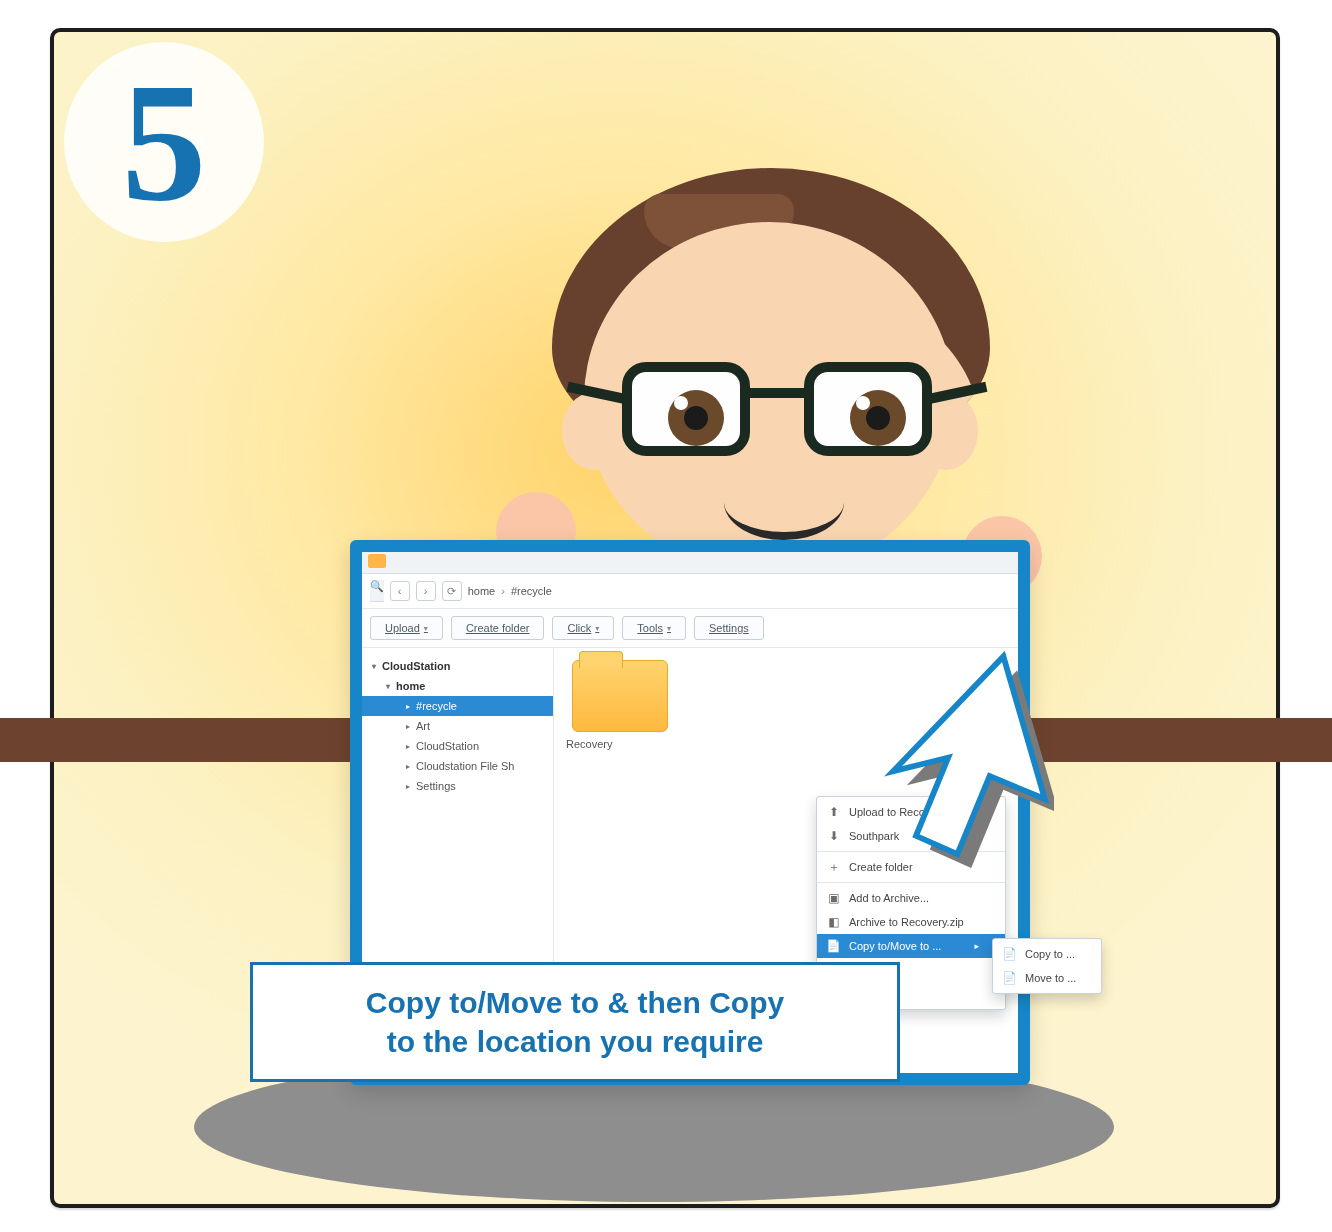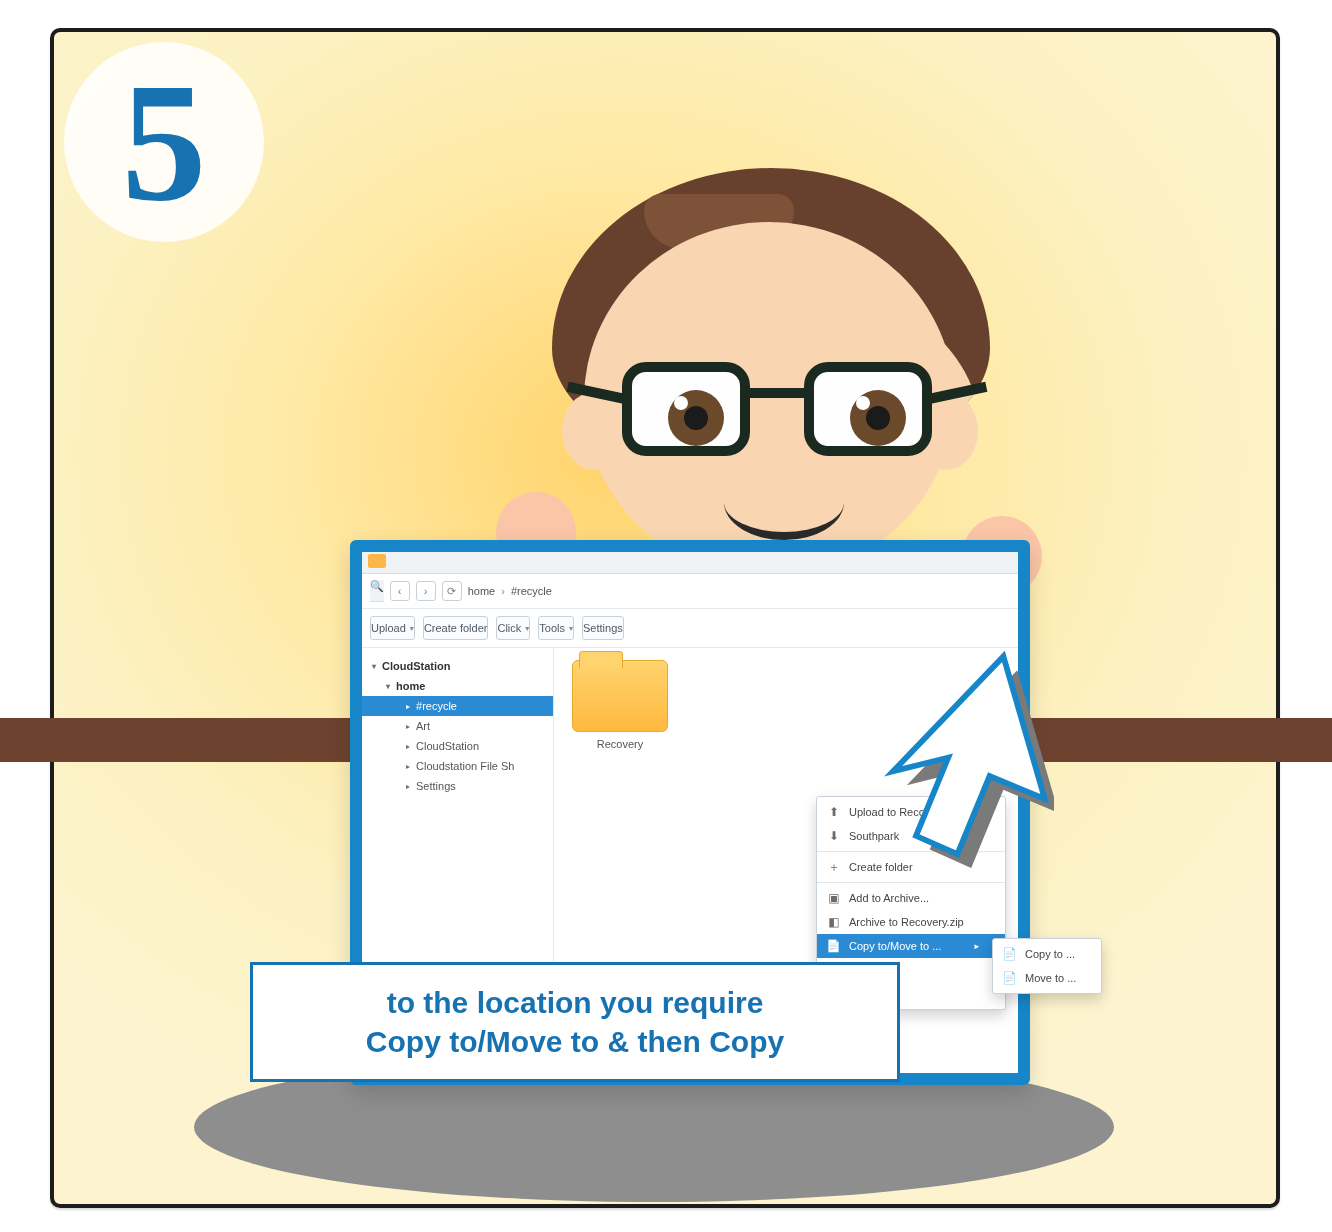--- a/index.html
+++ b/index.html
@@ -99,36 +99,36 @@
   .titlebar .folder-ico { position:absolute; left:6px; top:2px; width:18px; height:14px;
     background:#ffb648; border-radius:2px; }
 
   .navrow { display:flex; align-items:center; gap:6px; padding:6px 8px; border-bottom:1px solid #e3e8ee; font-size:11px; color:#555;}
   .nav-btn { width:20px; height:20px; border:1px solid #c8d0d8; border-radius:3px; background:#fff;
     display:flex; align-items:center; justify-content:center; color:#7a7a7a; font-size:11px;}
   .crumb-sep{ color:#8a8a8a; }
 
   .toolbar { display:flex; gap:8px; padding:7px 8px; border-bottom:1px solid #e3e8ee;}
   .tool-btn { border:1px solid #c8d0d8; border-radius:3px; background:#fafcff; color:#505a64;
-    font-size:11px; padding:5px 0; display:flex; align-items:center; gap:4px;}
+    font-size:11px; padding:5px 14px; display:flex; align-items:center; gap:4px;text-decoration:underline;}
   .caret { font-size:8px; color:#8a8a8a; }
 
   .body { display:flex; height: calc(100% - 22px - 36px - 36px); }
   .sidebar { width: 192px; border-right:1px solid #e3e8ee; padding:8px 0; font-size:11px; color:#555;}
   .tree-item { padding:4px 10px 4px 20px; display:flex; align-items:center; gap:6px; white-space:nowrap;
     overflow:hidden; text-overflow:ellipsis;}
   .tree-item.root { font-weight:700; color:#333; padding-left:10px;}
   .tree-item.lvl1 { padding-left:24px; font-weight:700; color:#333;}
   .tree-item.lvl2 { padding-left:44px;}
   .tree-item.sel { background:#2a8ad4; color:#fff; }
   .tri { font-size:8px; color:#707070;}
   .tree-item.sel .tri{ color:#fff;}
 
   .content { flex:1; padding:12px; position:relative;}
-  .big-folder { width:108px; text-align:center;}
+  .big-folder { width:108px; text-align:left;}
   .big-folder .ficon { width:96px; height:72px; margin:0 auto 6px;
     background:linear-gradient(#ffd36d,#ffb93f); border-radius:6px; position:relative; border:1px solid #e6aa2d;}
   .big-folder .ficon::before{content:"";position:absolute;left:6px;top:-10px;width:42px;height:16px;
     background:#ffd36d;border-radius:4px 4px 0 0;border:1px solid #e6aa2d;border-bottom:none;}
   .big-folder .lbl{ font-size:11px; color:#555;}
 
   
   .ctx { position:absolute; background:#fff; border:1px solid #c9d2db; border-radius:3px;
     box-shadow:0 6px 14px rgba(0,0,0,.18); font-size:11px; color:#454545; padding:3px 0;}
   .ctx .row { padding:5px 26px 5px 10px; display:flex; align-items:center; gap:8px; white-space:nowrap;}
@@ -329,17 +329,17 @@
       <polygon points="78,8 96,70 72,60 58,94 40,86 54,52 30,58" fill="#7a7a7a" transform="translate(6,6)"></polygon>
       <polygon points="78,8 96,70 72,60 58,94 40,86 54,52 30,58" fill="#ffffff" stroke="#1686c8" stroke-width="2.5"></polygon>
     </svg>
   </div>
 
   <div class="step-badge">
     <span>5</span>
   </div>
 
   <div class="instruction">
+    <div>Copy to/Move to &amp; then Copy</div>
     <div>to the location you require</div>
-    <div>Copy to/Move to &amp; then Copy</div>
   </div>
 
 </div>
 
 </body></html>

